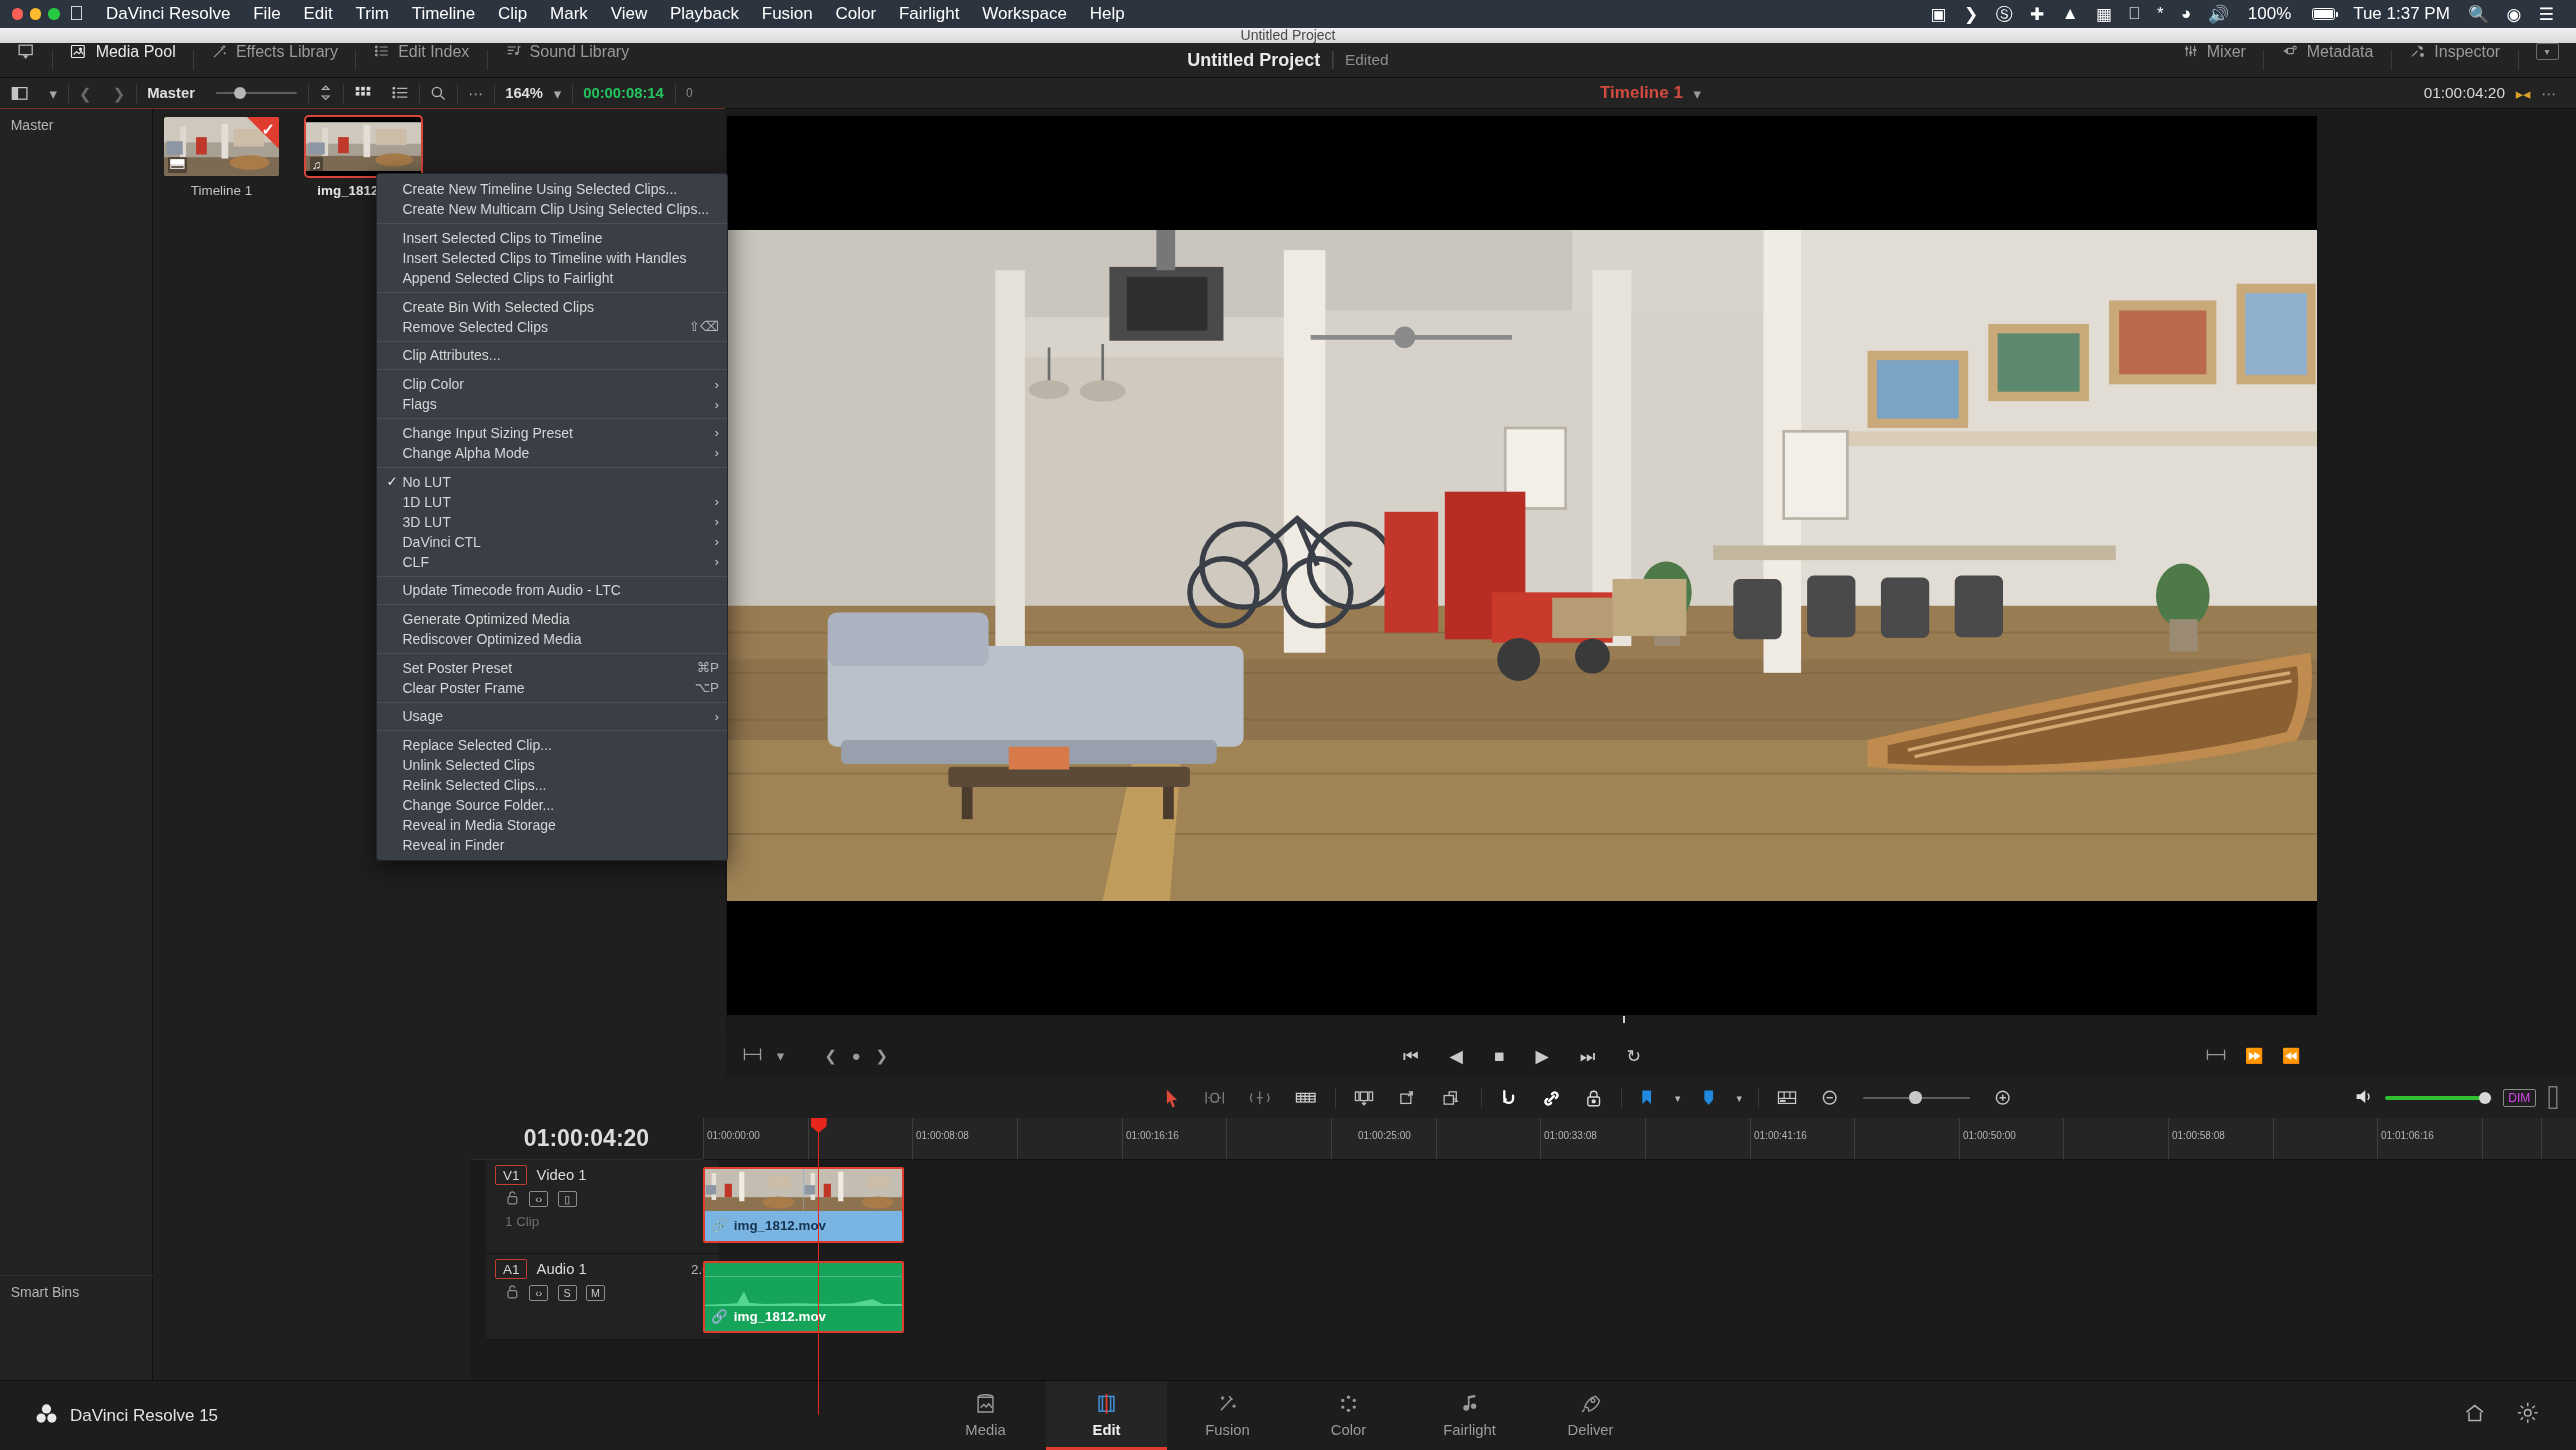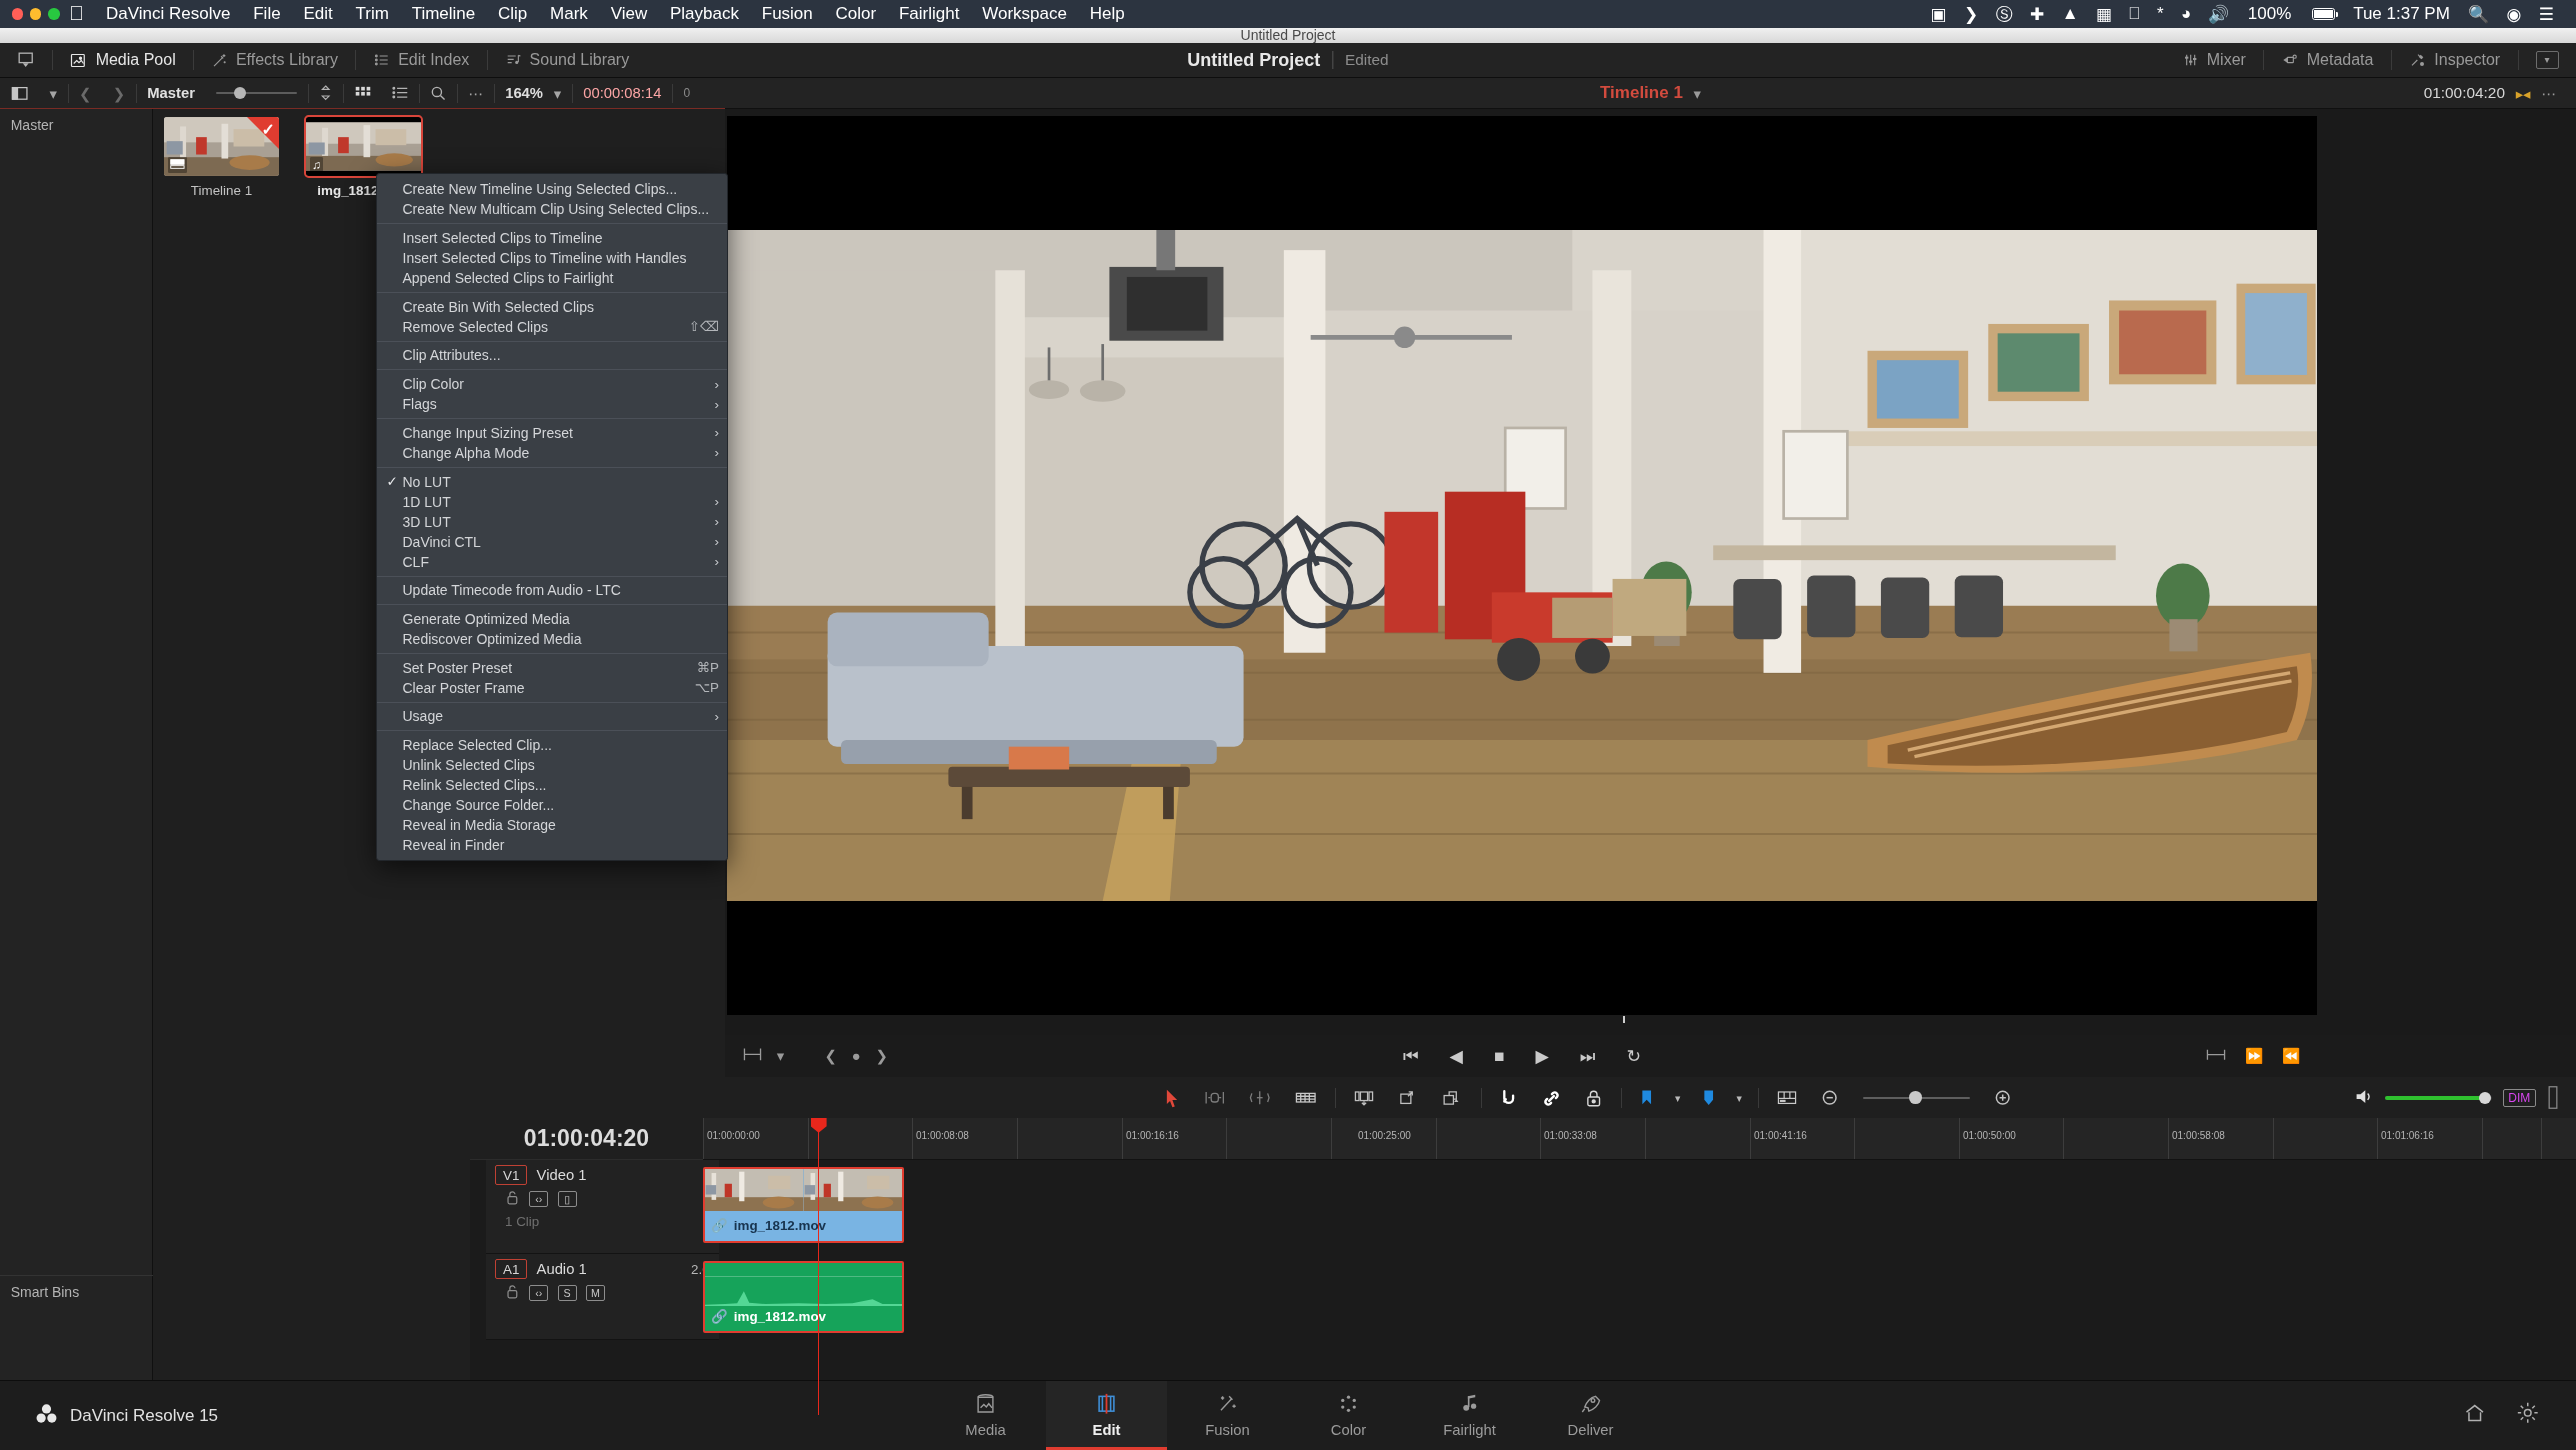--- a/index.html
+++ b/index.html
@@ -42,21 +42,21 @@
     color: #4a4a4a; font-size: 14px;
   }
 
   
   .topbar {
     position: absolute; top: 43px; left: 0; width: 2576px; height: 35px;
     background: #232323; display:flex; align-items:center;
     border-bottom: 0.7px solid #0e0e0e;
   }
   .tb-btn {
-    display:flex; align-items:center; gap: 7.4px; padding: 0 17.4px; height: 100%;
+    display:flex; align-items:flex-start; gap: 7.4px; padding: 0 17.4px; height: 100%;
     color: #9a9a9a; font-size: 16px; white-space: nowrap;
   }
   .tb-btn.active { color: #e8e8e8; }
   .tb-sep { width: 0.7px; height: 20px; background: #3b3b3b; }
   .tb-center {
     position:absolute; left:50%; transform: translateX(-50%);
     display:flex; align-items:center; gap: 12px;
   }
   .tb-proj { color: #e8e8e8; font-size: 18px; font-weight: bold; }
   .tb-divider-v { width:0.7px; height: 17.4px; background:#555; }
@@ -435,21 +435,21 @@
           <circle cx="9.5" cy="9.5" r="6.3"></circle>
           <path d="M14.3 14.3L20 20"></path>
         </svg>
     </span>
     <span class="pb-sep"></span>
     <span class="pb-item">⋯</span>
     <span class="pb-sep"></span>
     <span class="pb-item" style="color:#dedede;font-weight:bold">164%</span>
     <span class="pb-item" style="padding-left:0">▾</span>
     <span class="pb-sep"></span>
-    <span class="pb-item" style="color:#fca5a5;font-weight:normal">00:00:08:14</span>
+    <span class="pb-item" style="color:#22c55e;font-weight:bold">00:00:08:14</span>
     <span class="pb-sep"></span>
     <span class="pb-item" style="color:#8a8a8a;font-size:12px">0</span>
   </div>
 
   <div class="viewerbar">
     <span class="vb-title">Timeline 1</span>
     <span style="color:#9a9a9a;font-size:14.8px;padding-left:10.7px">▾</span>
     <span class="vb-tc">
       <span class="tc">01:00:04:20</span>
       <span style="color:#d8a22a;font-size:14.8px">▸◂</span>

